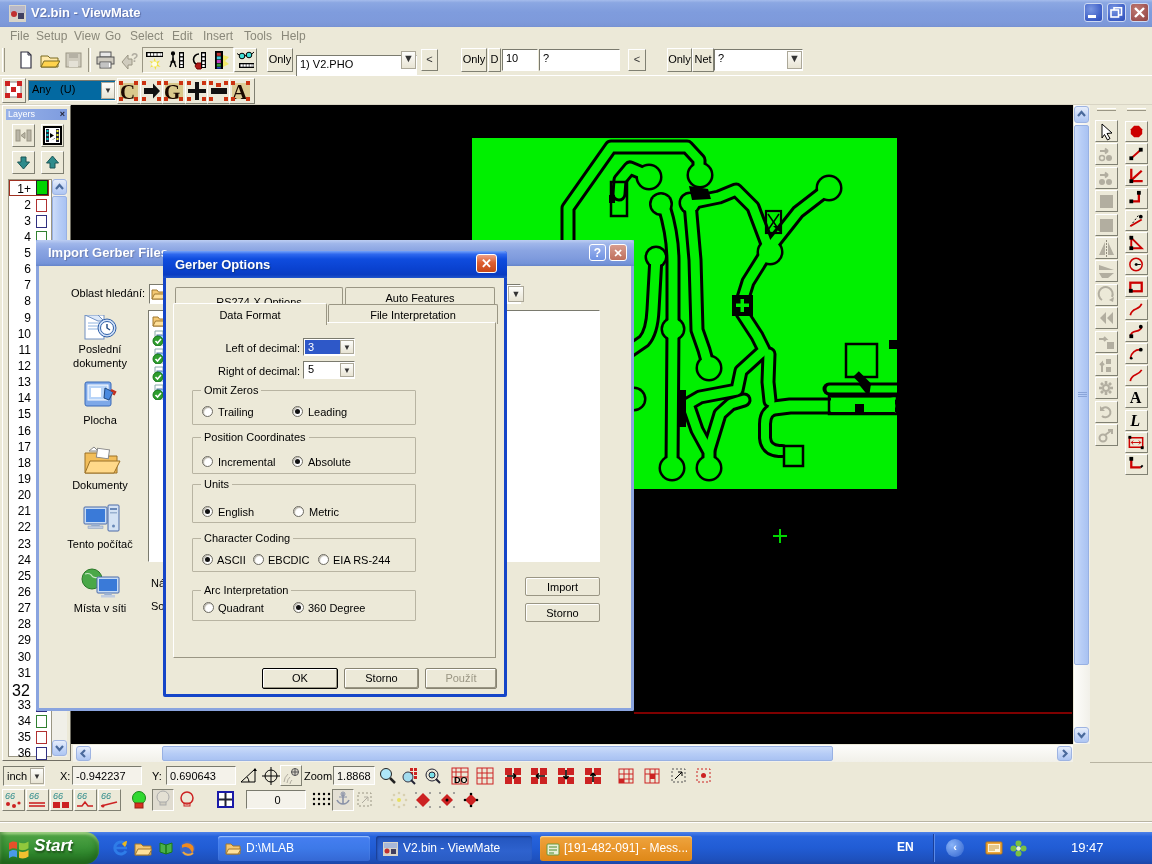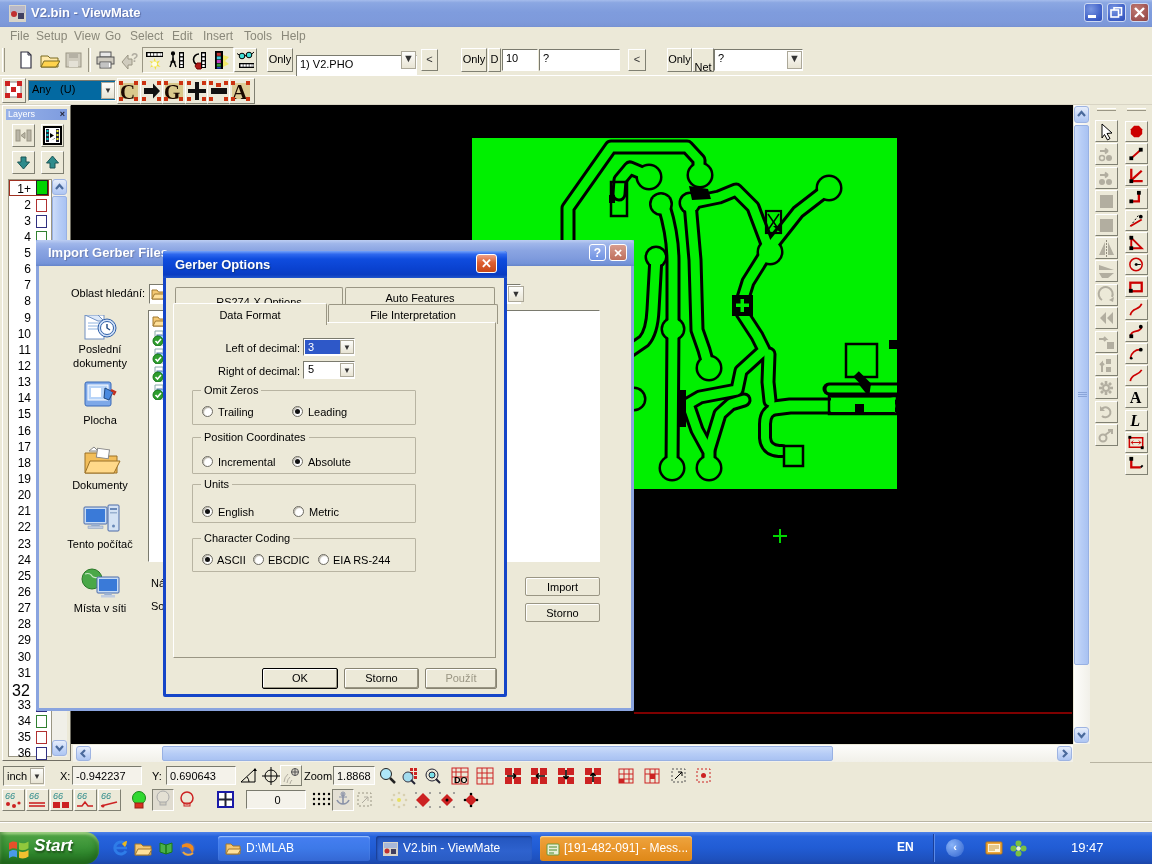--- a/index.html
+++ b/index.html
@@ -178,21 +178,21 @@
  <div class="lbl raised" style="left:267px;top:3px;width:26px;height:24px;text-align:center;padding-top:4px">Only</div>
  <div class="field" style="left:296px;top:10px;width:121px;height:22px">1) V2.PHO</div>
  <div class="combarr" style="left:401px;top:6px;width:15px;height:18px">▼</div>
  <div class="lbl raised" style="left:421px;top:4px;width:17px;height:22px;text-align:center;padding-top:3px;color:#333">&lt;</div>
  <div class="lbl raised" style="left:461px;top:3px;width:26px;height:24px;text-align:center;padding-top:4px">Only</div>
  <div class="lbl raised" style="left:488px;top:3px;width:13px;height:24px;text-align:center;padding-top:4px">D</div>
  <div class="field" style="left:502px;top:4px;width:36px;height:22px">10</div>
  <div class="field" style="left:539px;top:4px;width:81px;height:22px">?</div>
  <div class="lbl raised" style="left:628px;top:4px;width:18px;height:22px;text-align:center;padding-top:3px;color:#333">&lt;</div>
  <div class="lbl raised" style="left:667px;top:3px;width:25px;height:24px;text-align:center;padding-top:4px">Only</div>
- <div class="lbl raised" style="left:692px;top:3px;width:22px;height:24px;text-align:center;padding-top:12px">Net</div>
+ <div class="lbl raised" style="left:692px;top:3px;width:22px;height:24px;text-align:center;padding-top:4px">Net</div>
  <div class="field" style="left:714px;top:4px;width:89px;height:22px">?</div>
  <div class="combarr" style="left:787px;top:6px;width:15px;height:18px">▼</div>
 </div>
 <div class="abs tb" id="tb2">
  <div class="btn raised" style="left:2px;top:2px;width:24px;height:25px"><svg width="22" height="23">
         <rect x="3" y="3" width="15" height="15" fill="#fff" stroke="#888"></rect>
         <g fill="#c22">
           <rect x="2" y="2" width="5" height="5"></rect>
           <rect x="14" y="2" width="5" height="5"></rect>
           <rect x="2" y="14" width="5" height="5"></rect>
@@ -793,20 +793,27 @@
  </div>
  <div class="grpbox" style="left:26px;top:284px;width:224px;height:34px;z-index:3">
       <b>Character Coding</b>
    <div class="radio on" style="left:9px;top:15px"></div>
       <span class="lbl" style="left:24px;top:15px">ASCII</span>
    <div class="radio" style="left:60px;top:15px"></div>
       <span class="lbl" style="left:75px;top:15px">EBCDIC</span>
    <div class="radio" style="left:125px;top:15px"></div>
       <span class="lbl" style="left:140px;top:15px">EIA RS-244</span>
  </div>
+ <div class="grpbox" style="left:26px;top:336px;width:224px;height:31px;z-index:3">
+      <b>Arc Interpretation</b>
+   <div class="radio" style="left:10px;top:11px"></div>
+      <span class="lbl" style="left:25px;top:11px">Quadrant</span>
+   <div class="radio on" style="left:100px;top:11px"></div>
+      <span class="lbl" style="left:115px;top:11px">360 Degree</span>
+ </div>
  <div class="pbtn" style="left:96px;top:414px;width:76px;height:21px;border:1px solid #000;box-shadow:inset -1px -1px 0 #9a9684, inset 1px 1px 0 #fff">OK</div>
  <div class="pbtn" style="left:178px;top:414px;width:75px;height:21px">Storno</div>
  <div class="pbtn" style="left:259px;top:414px;width:72px;height:21px;color:#9a9684">Použít</div>
 </div>
 <div class="abs" id="stat1">
  <div class="field" style="left:3px;top:2px;width:42px;height:20px;background:#ECE9D8;padding-top:3px">inch</div>
  <div class="combarr" style="left:30px;top:4px;width:14px;height:16px;font-size:8px;line-height:15px">▼</div>
  <span class="lbl" style="left:60px;top:6px">X:</span>
  <div class="field" style="left:72px;top:2px;width:70px;height:19px;background:#F4F2EA;padding-top:3px">-0.942237</div>
  <span class="lbl" style="left:152px;top:6px">Y:</span>

